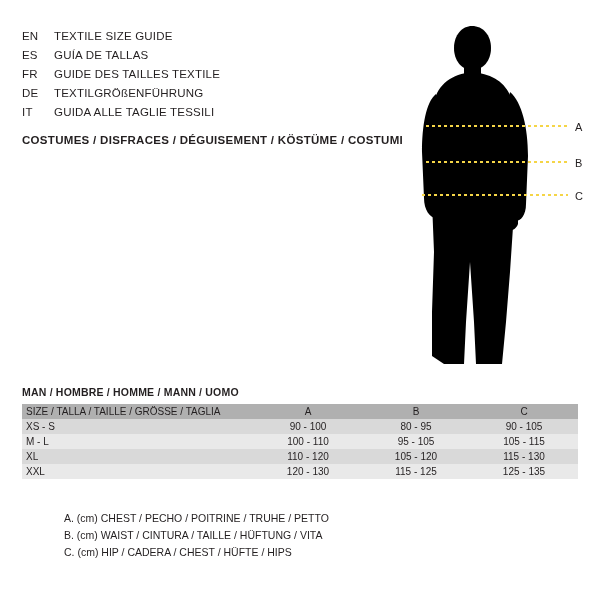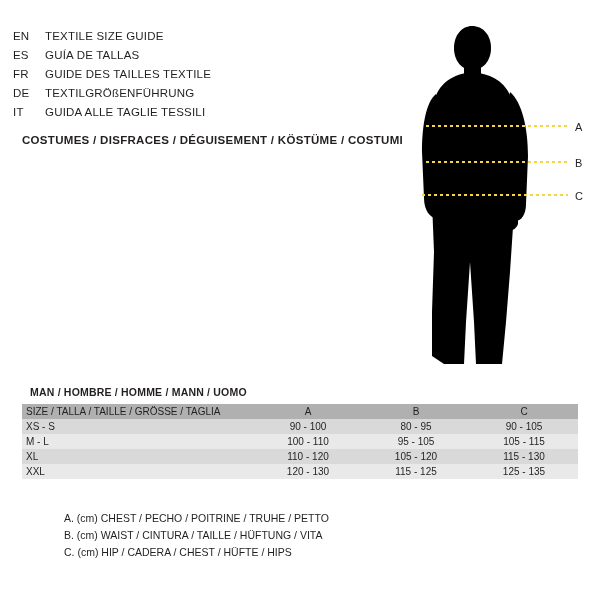--- a/index.html
+++ b/index.html
@@ -16,21 +16,21 @@
 
   #page {
     position: relative;
     width: 600px;
     height: 600px;
   }
 
   
   .lang-block {
     position: absolute;
-    left: 13px;
+    left: 22px;
     top: 30px;
     width: 360px;
   }
   .lang-row {
     display: flex;
     align-items: baseline;
     height: 19px;
     font-size: 11.5px;
     letter-spacing: 0.2px;
   }
@@ -77,21 +77,20 @@
     top: 386px;
     width: 600px;
   }
   .man-title {
     position: absolute;
     left: 22px;
     top: 0px;
     font-size: 10.5px;
     font-weight: bold;
     letter-spacing: 0.2px;
-    margin-left: 8px;
   }
 
   table.size-table {
     position: absolute;
     left: 22px;
     top: 18px;
     width: 556px;
     border-collapse: collapse;
     font-size: 10px;
   }

